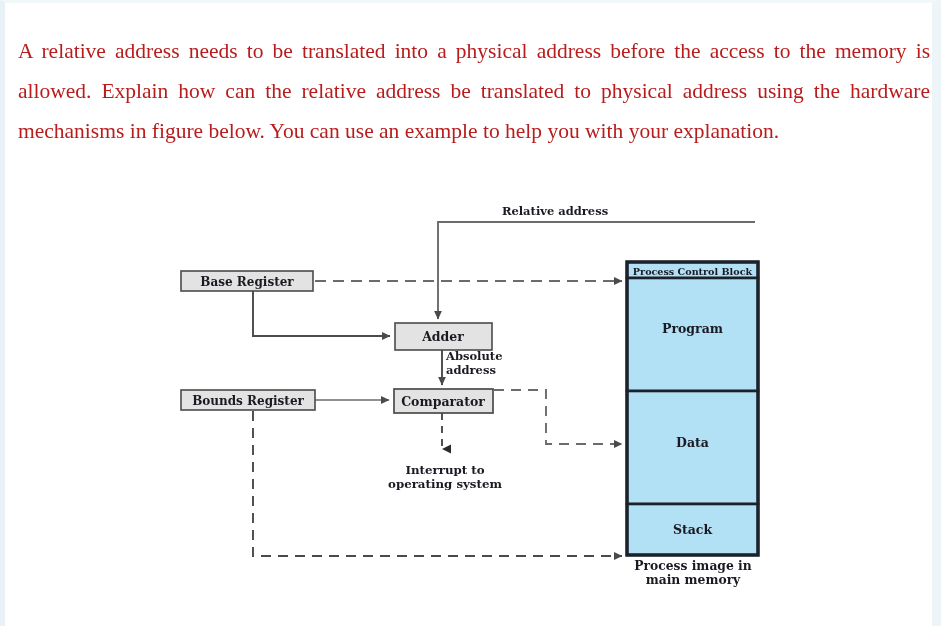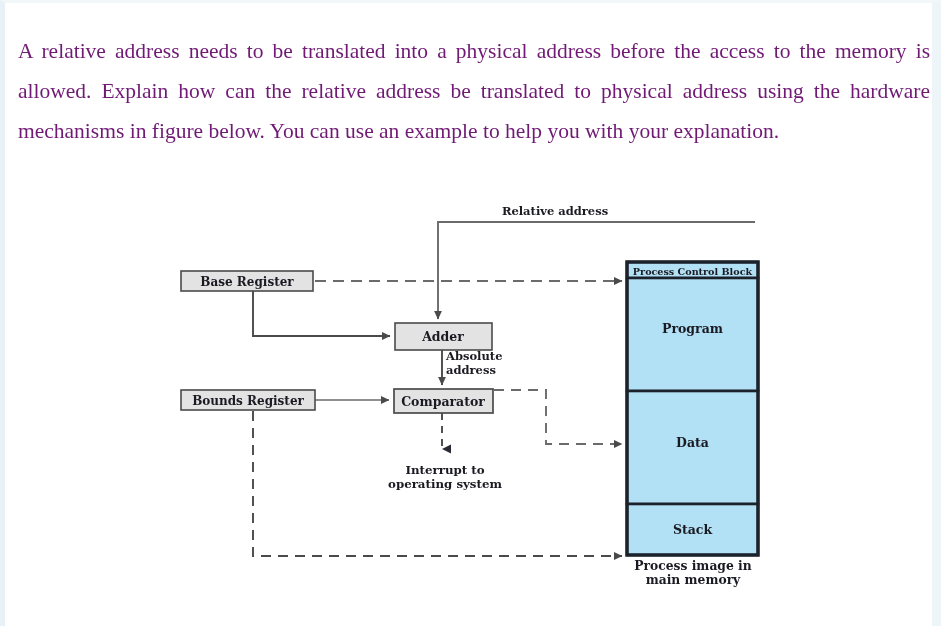--- a/index.html
+++ b/index.html
@@ -26,21 +26,21 @@
     border-right: 9px solid #eef5f8;
     border-top: 3px solid #f2f8fa;
   }
   #question {
     position: absolute;
     left: 13px;
     top: 6px;
     width: 912px;
     font-size: 21.5px;
     line-height: 40px;
-    color: #701a75;
+    color: #b91c1c;
     text-align: justify;
     text-justify: inter-word;
     font-family: "Liberation Serif", "DejaVu Serif", serif;
   }
   #figure-wrap {
     position: absolute;
     left: 0;
     top: 188px;
     width: 941px;
     height: 410px;

